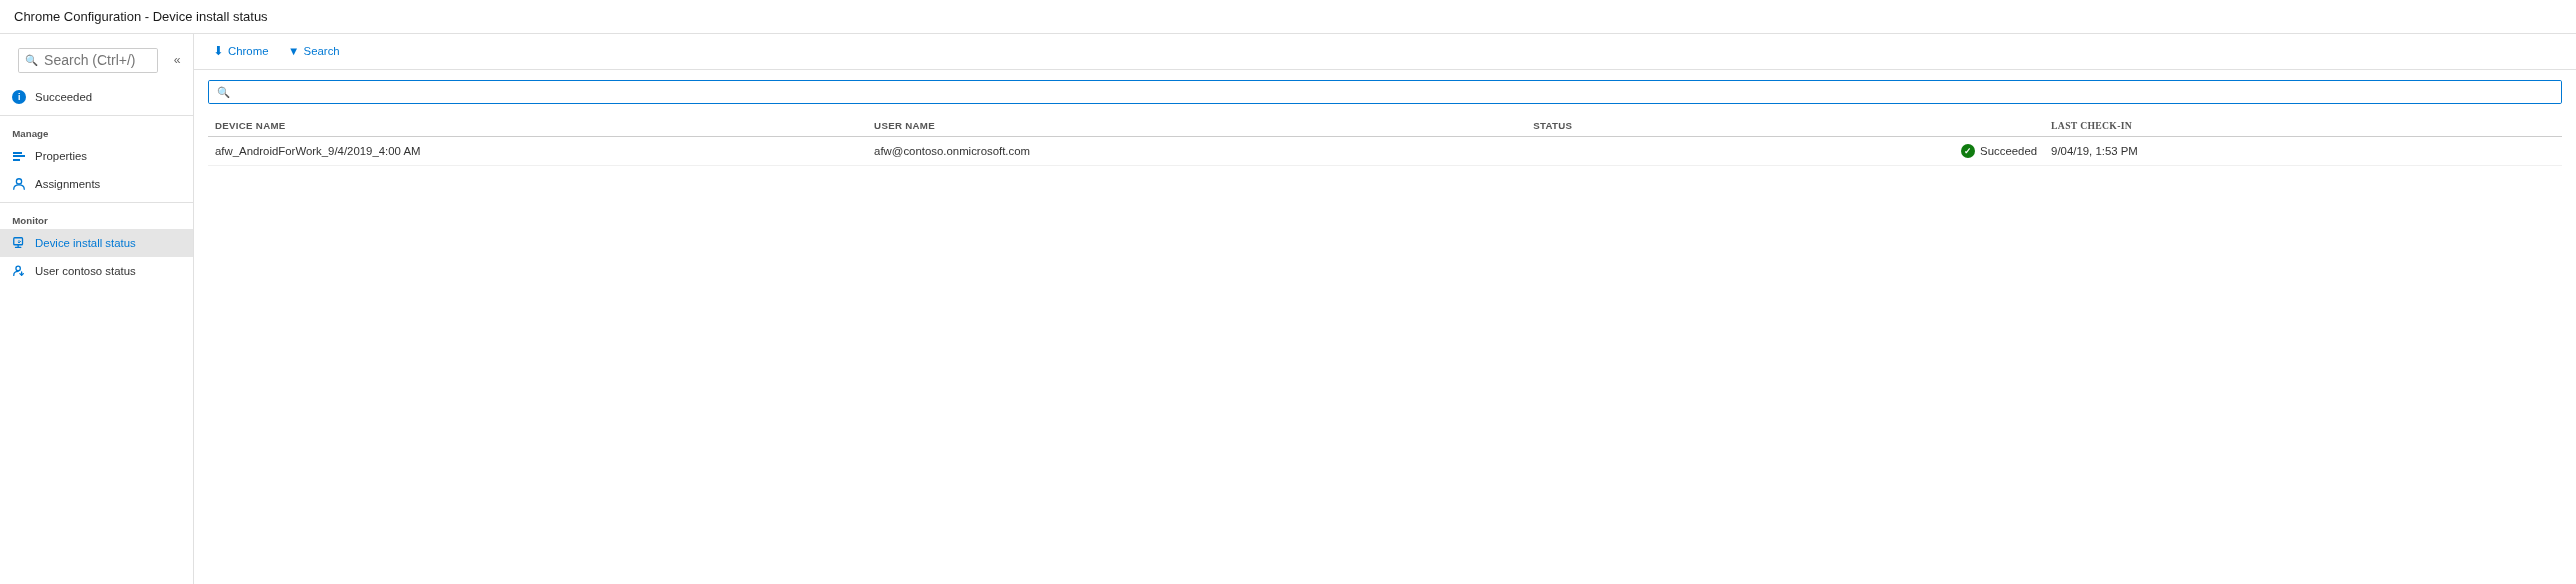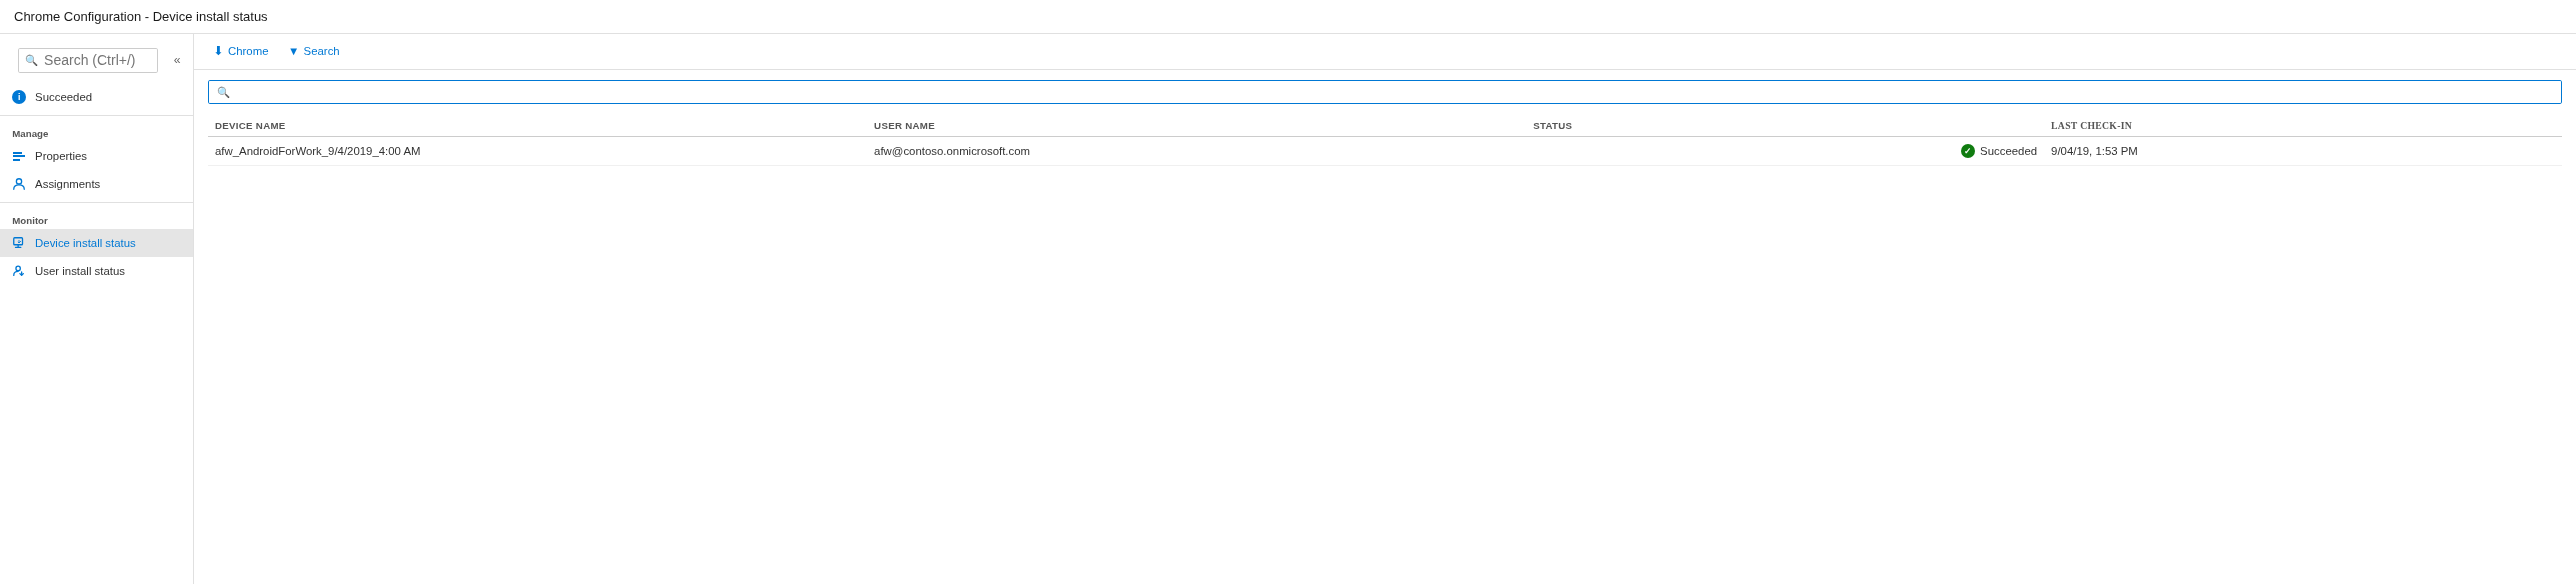--- a/index.html
+++ b/index.html
@@ -297,21 +297,21 @@
     </div>
 
     <div class="sidebar-item">
       <span class="sidebar-icon">
         <svg width="14" height="14" viewBox="0 0 16 16" fill="none">
           <circle cx="7" cy="5" r="2.5" stroke="#0078d4" stroke-width="1.5" fill="none"></circle>
           <path d="M2 13c0-2.5 2-4.5 5-4.5" stroke="#0078d4" stroke-width="1.5" fill="none" stroke-linecap="round"></path>
           <path d="M11 9v4M9 11l2 2 2-2" stroke="#0078d4" stroke-width="1.5" stroke-linecap="round" stroke-linejoin="round"></path>
         </svg>
       </span>
-      <span>User install status</span>
+      <span>User contoso status</span>
     </div>
 
   </div>
 
   <div class="content">
 
     <div class="toolbar">
       <button class="toolbar-btn">
         <span class="export-icon">⬇</span>
         <span>Chrome</span>

